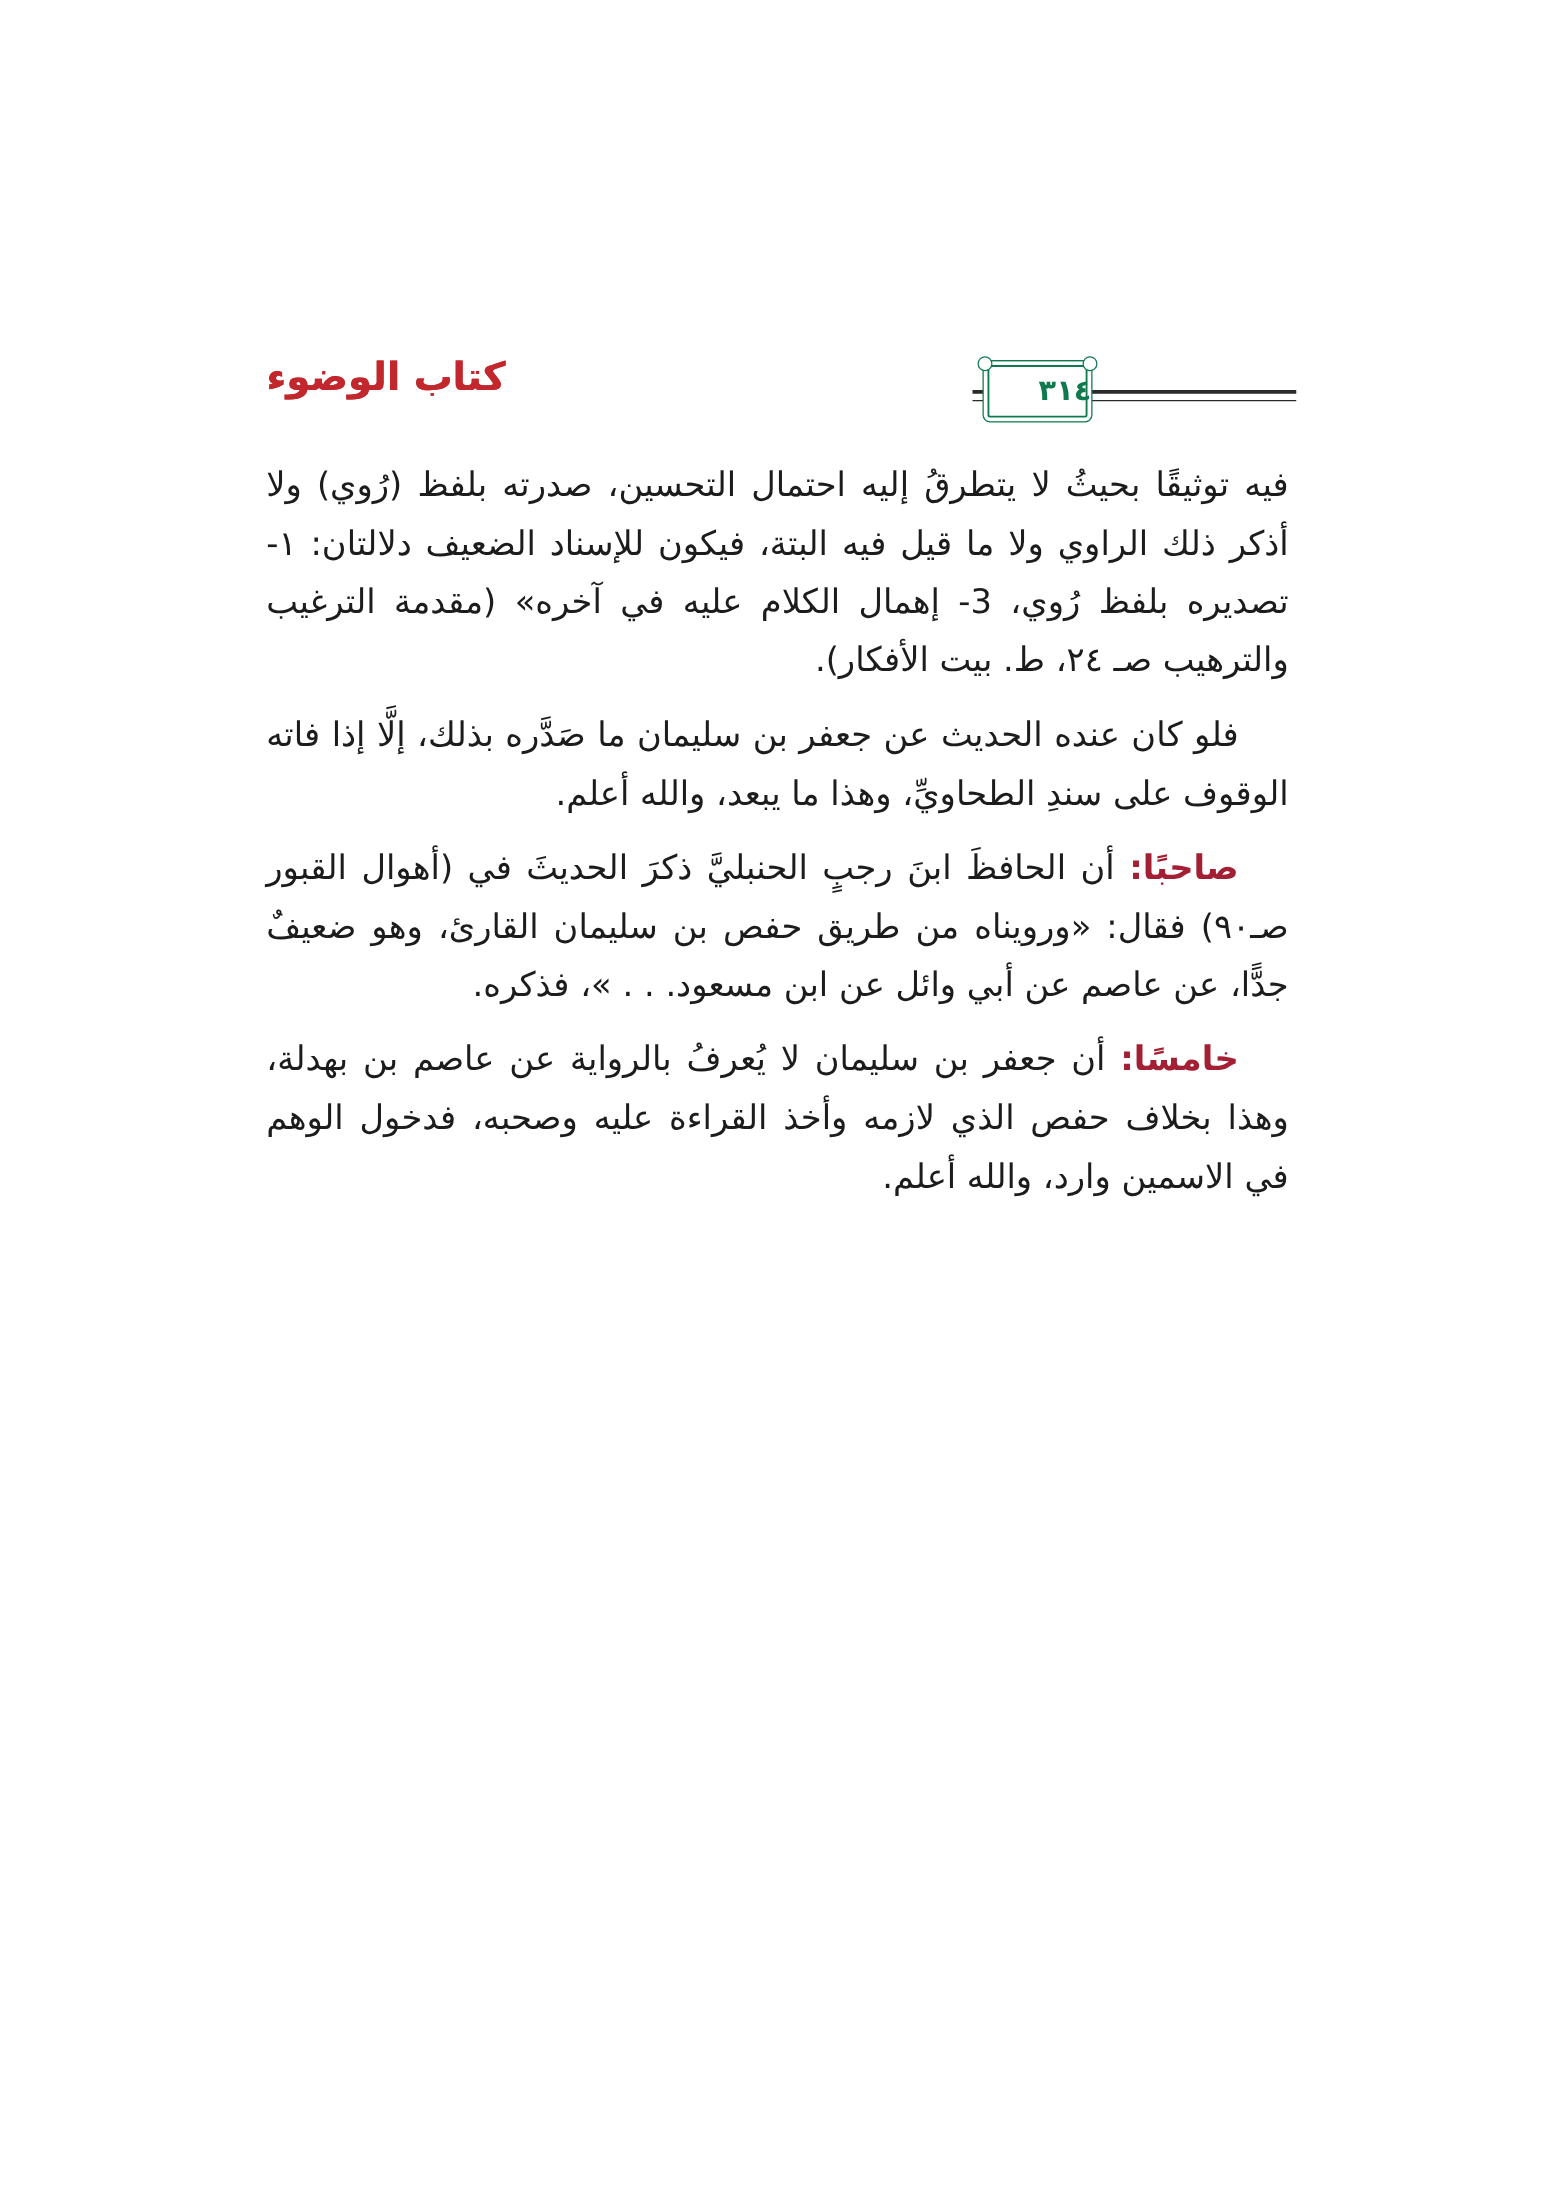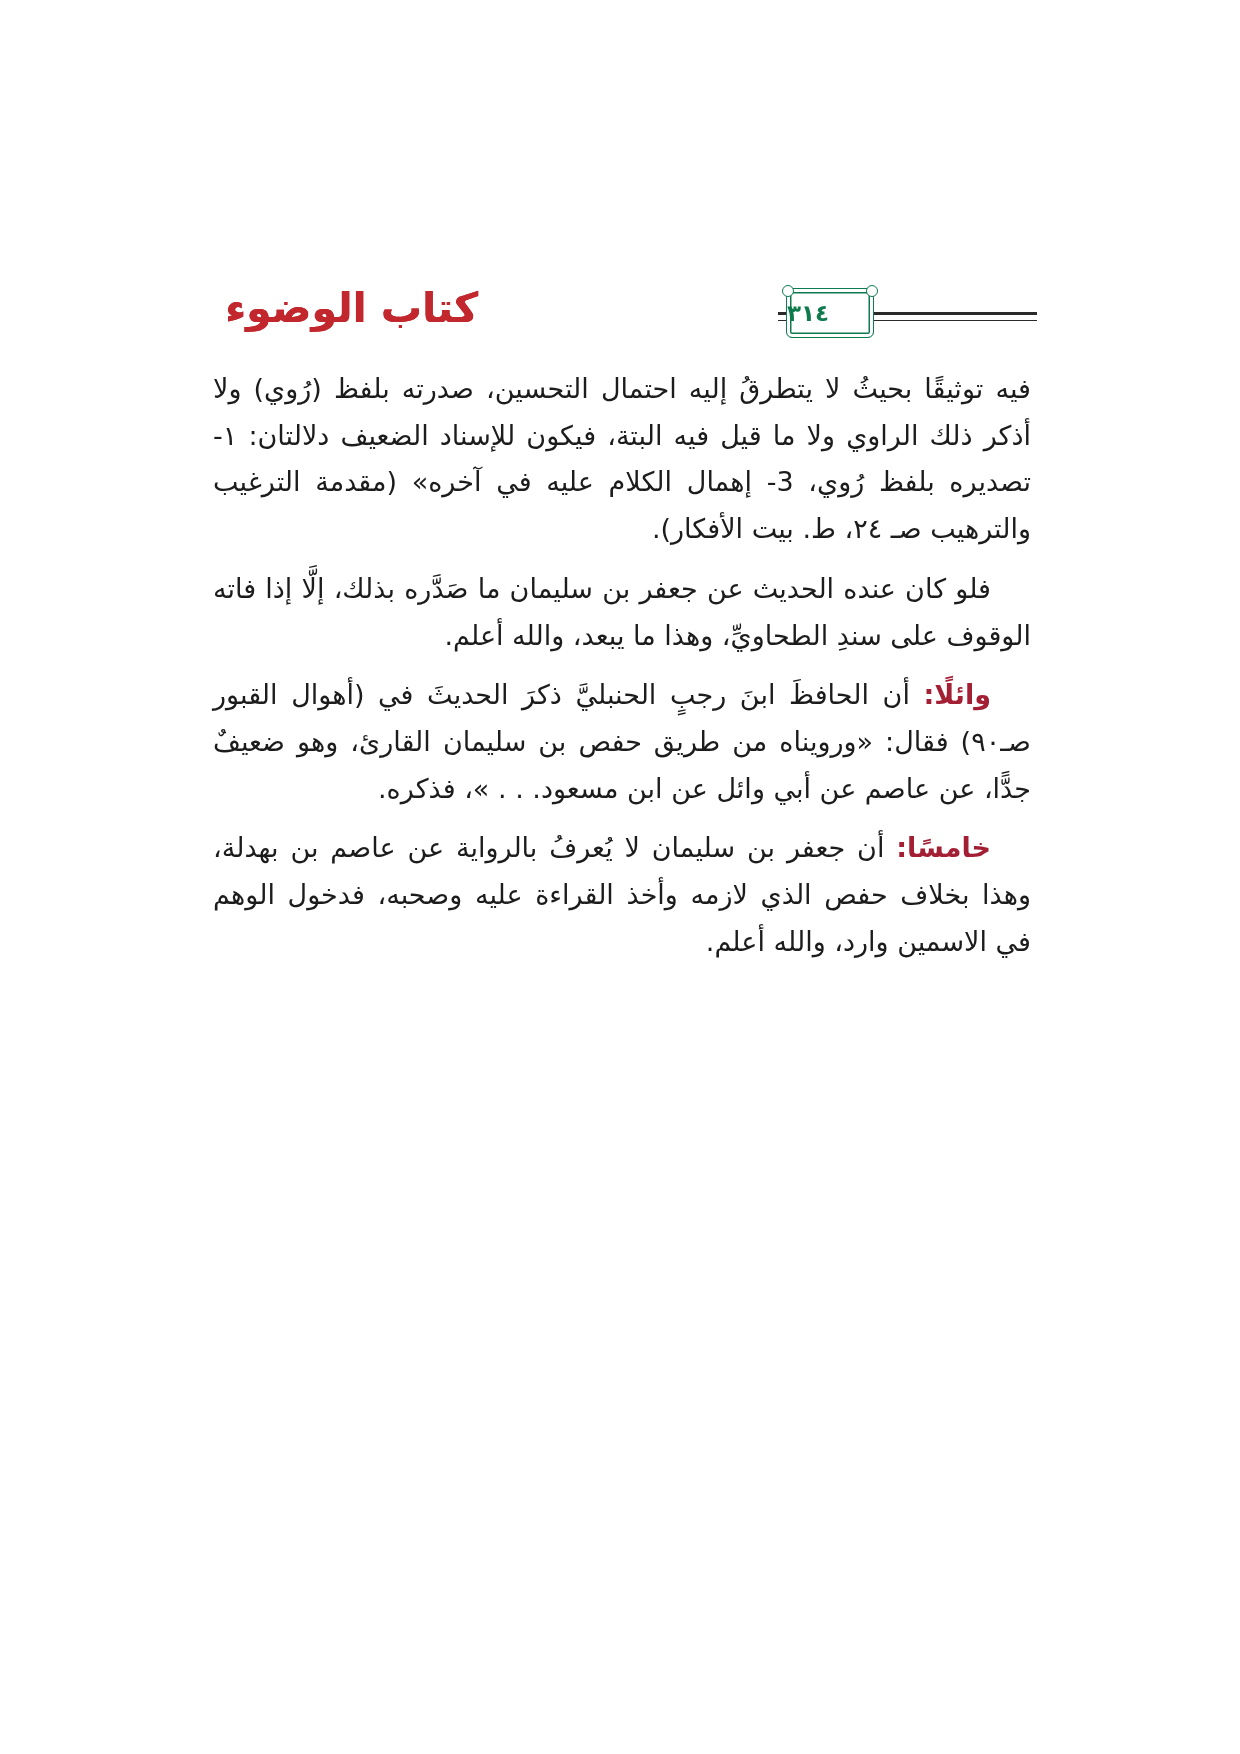--- a/index.html
+++ b/index.html
@@ -27,25 +27,25 @@
   }
   
   .page-header{
     position:relative;
     height:58px;
     margin-bottom:26px;
   }
   .book-title{
     position:absolute;
     right:auto;
-    left:12px;
+    left:0;
     top:2px;
     direction:rtl;
     color:var(--title-red);
-    font-size:41px;
+    font-size:31px;
     font-weight:bold;
     letter-spacing:1px;
     text-shadow:0.4px 0 0 var(--title-red);
   }
   .header-rules{
     position:absolute;
     left:565px;
     right:-6px;
     top:30px;
     height:9px;
@@ -57,21 +57,21 @@
     left:573px;
     top:6px;
     width:88px;
     height:50px;
     background:#ffffff;
     border:1.6px solid var(--frame-green);
     border-radius:6px;
     box-shadow:inset 0 0 0 3px #ffffff, inset 0 0 0 4.5px var(--frame-green);
     display:flex;
     align-items:center;
-    justify-content:flex-start;
+    justify-content:flex-end;
     z-index:2;
   }
   .page-number-frame::before,
   .page-number-frame::after{
     content:"";
     position:absolute;
     top:-4px;
     width:10px;
     height:10px;
     border-radius:50%;
@@ -118,21 +118,21 @@
         <span class="page-number">٣١٤</span>
       </div>
     </header>
 
     <main class="body-text">
 
       <div class="para"><span>فيه توثيقًا بحيثُ لا يتطرقُ إليه احتمال التحسين، صدرته بلفظ (رُوي) ولا أذكر ذلك الراوي ولا ما قيل فيه البتة، فيكون للإسناد الضعيف دلالتان: ١- تصديره بلفظ رُوي، 3- إهمال الكلام عليه في آخره» (مقدمة الترغيب والترهيب صـ ٢٤، ط. بيت الأفكار).</span></div>
 
       <div class="para indent"><span>فلو كان عنده الحديث عن جعفر بن سليمان ما صَدَّره بذلك، إلَّا إذا فاته الوقوف على سندِ الطحاويِّ، وهذا ما يبعد، والله أعلم.</span></div>
 
-      <div class="para indent"><span class="lead">وائلًا:</span><span> أن الحافظَ ابنَ رجبٍ الحنبليَّ ذكرَ الحديثَ في (أهوال القبور صـ٩٠) فقال: «ورويناه من طريق حفص بن سليمان القارئ، وهو ضعيفٌ جدًّا، عن عاصم عن أبي وائل عن ابن مسعود. . . »، فذكره.</span></div>
+      <div class="para indent"><span class="lead">صاحبًا:</span><span> أن الحافظَ ابنَ رجبٍ الحنبليَّ ذكرَ الحديثَ في (أهوال القبور صـ٩٠) فقال: «ورويناه من طريق حفص بن سليمان القارئ، وهو ضعيفٌ جدًّا، عن عاصم عن أبي وائل عن ابن مسعود. . . »، فذكره.</span></div>
 
 
       <div class="para indent"><span class="lead">خامسًا:</span><span> أن جعفر بن سليمان لا يُعرفُ بالرواية عن عاصم بن بهدلة، وهذا بخلاف حفص الذي لازمه وأخذ القراءة عليه وصحبه، فدخول الوهم في الاسمين وارد، والله أعلم.</span></div>
 
 
 
 
     </main>
   </div>
 </div>

